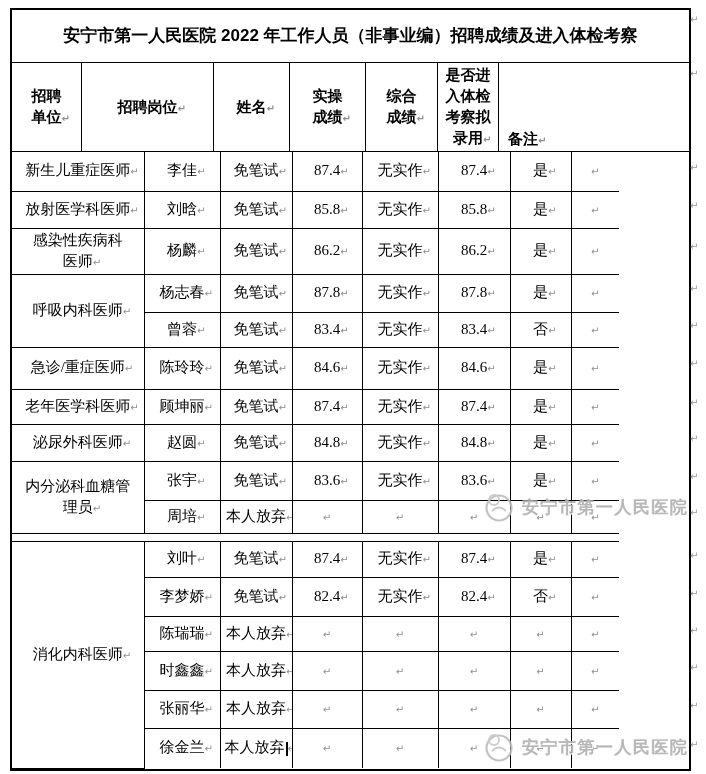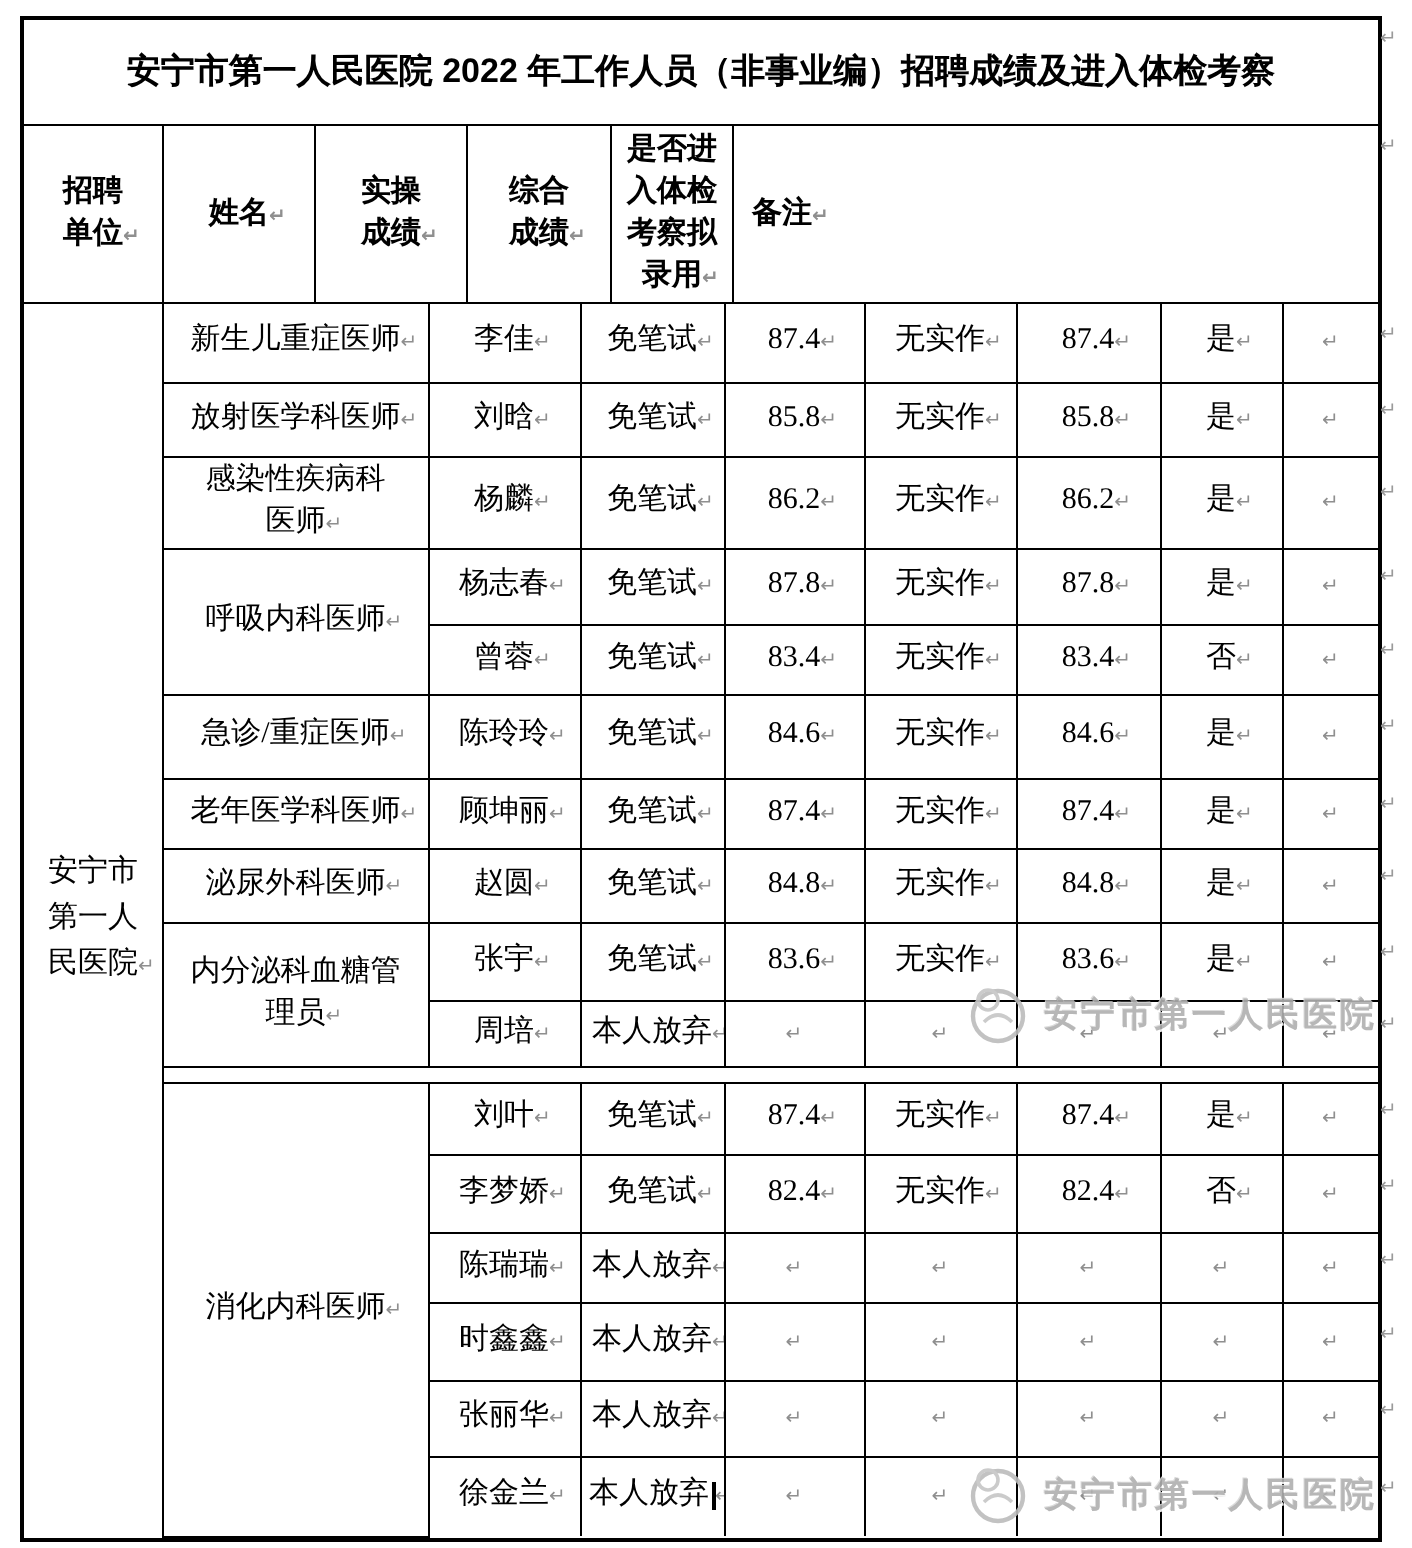--- a/index.html
+++ b/index.html
@@ -9,21 +9,21 @@
   
   .title{height:52px;border-bottom:1px solid #000;display:flex;flex-direction:column;
          justify-content:center;align-items:center;
          font-family:"Liberation Sans", sans-serif;font-weight:bold;font-size:17px;line-height:24px;}
   .title .tl{white-space:nowrap;}
   
   .header{display:flex;height:88px;border-bottom:1px solid #000;
           font-family:"Liberation Sans", sans-serif;font-weight:bold;font-size:15px;}
   .hcell{display:flex;align-items:center;justify-content:center;text-align:center;
          border-right:1px solid #000;box-sizing:border-box;line-height:21px;}
-  .hcell:last-child{border-right:none;}
+  .hcell:last-child{border-right:none;align-items:flex-end;}
   .c0{width:70px}.c1{width:132px}.c2{width:76px}.c3{width:72px}.c4{width:70px}
   .c5{width:76px}.c6{width:72px}.c7{width:61px}.c8{width:48px}
   .w2{display:inline-block;max-width:2.3em;}
   .w3{display:inline-block;max-width:3.3em;}
   
   .tbody{display:flex;}
   .unitcell{width:70px;box-sizing:border-box;border-right:1px solid #000;padding:0 11px;
             display:flex;align-items:center;justify-content:center;text-align:center;
             font-size:15px;line-height:23px;}
   .sections{width:607px;display:flex;flex-direction:column;}
@@ -57,41 +57,41 @@
 
 <div class="doc">
   <div class="title">
     <div class="tl">安宁市第一人民医院 2022 年工作人员（非事业编）招聘成绩及进入体检考察</div>
   </div>
 
   <div class="header">
     <div class="hcell c0">
         <span class="w2 addpm">招聘单位<span class="pm">↵</span></span>
       </div>
+    <div class="hcell c1">
+        <span class="addpm">招聘岗位<span class="pm">↵</span></span>
+      </div>
     <div class="hcell c2">
         <span class="addpm">姓名<span class="pm">↵</span></span>
       </div>
     <div class="hcell c5">
         <span class="w2 addpm">实操成绩<span class="pm">↵</span></span>
       </div>
     <div class="hcell c6">
         <span class="w2 addpm">综合成绩<span class="pm">↵</span></span>
       </div>
     <div class="hcell c7">
         <span class="w3 addpm">是否进入体检考察拟录用<span class="pm">↵</span></span>
       </div>
     <div class="hcell c8">
         <span class="addpm">备注<span class="pm">↵</span></span>
       </div>
   </div>
 
   <div class="tbody">
-    <div class="unitcell">
-        <span class="addpm">安宁市第一人民医院<span class="pm">↵</span></span>
-      </div>
     <div class="sections">
       <table id="sec1-table">
         <colgroup>
             <col style="width:132px">
             <col style="width:76px">
             <col style="width:72px">
             <col style="width:70px">
             <col style="width:76px">
             <col style="width:72px">
             <col style="width:61px">

